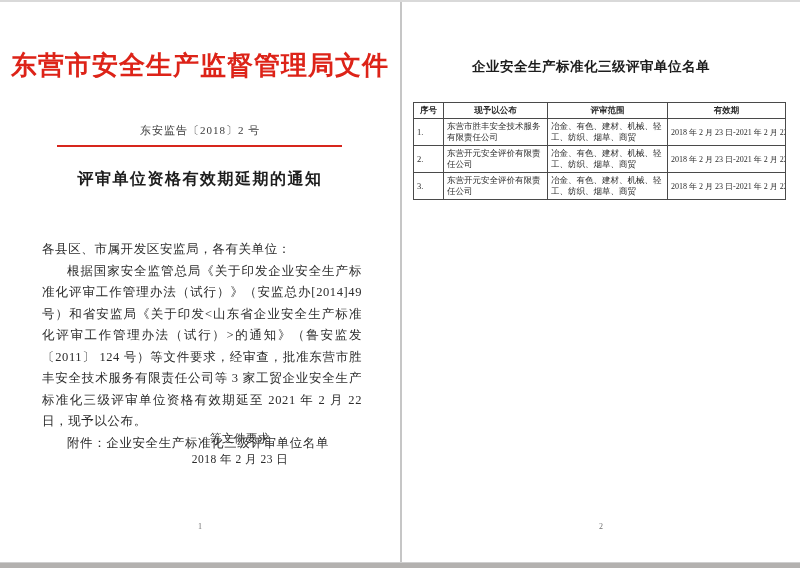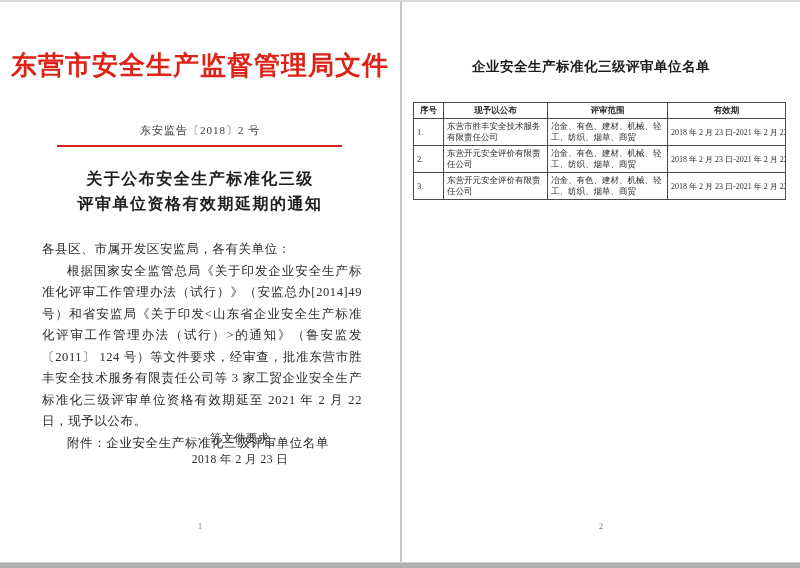--- a/index.html
+++ b/index.html
@@ -110,21 +110,20 @@
 <div class="top-edge"></div>
 
 <div class="page page-left">
   <div class="agency-header">东营市安全生产监督管理局文件</div>
 
   <div class="doc-number">东安监告〔2018〕2 号</div>
 
   <div class="red-line"></div>
 
   <div class="doc-title">
-    <div>关于公布安全生产标准化三级</div>
     <div>评审单位资格有效期延期的通知</div>
   </div>
 
   <div class="doc-body">
     <p>各县区、市属开发区安监局，各有关单位：</p>
     <p class="indent">根据国家安全监管总局《关于印发企业安全生产标准化评审工作管理办法（试行）》（安监总办[2014]49 号）和省安监局《关于印发&lt;山东省企业安全生产标准化评审工作管理办法（试行）&gt;的通知》（鲁安监发〔2011〕 124 号）等文件要求，经审查，批准东营市胜丰安全技术服务有限责任公司等 3 家工贸企业安全生产标准化三级评审单位资格有效期延至 2021 年 2 月 22 日，现予以公布。</p>
     <p class="indent">附件：企业安全生产标准化三级评审单位名单</p>
   </div>
 
   <div class="signature">

